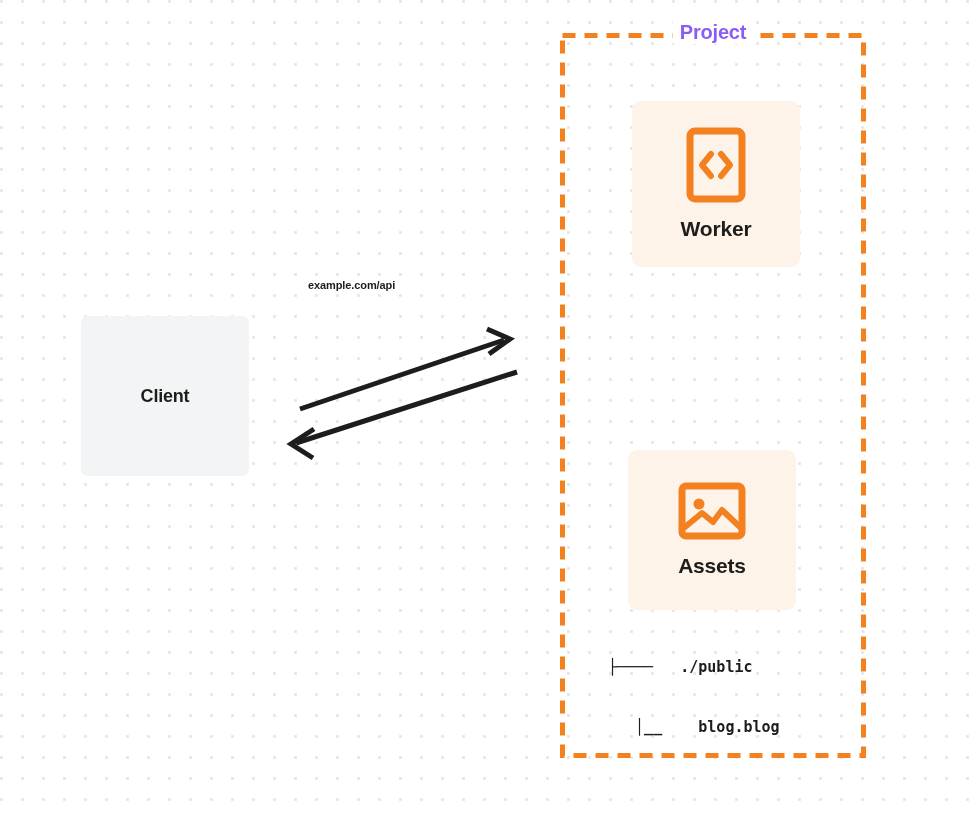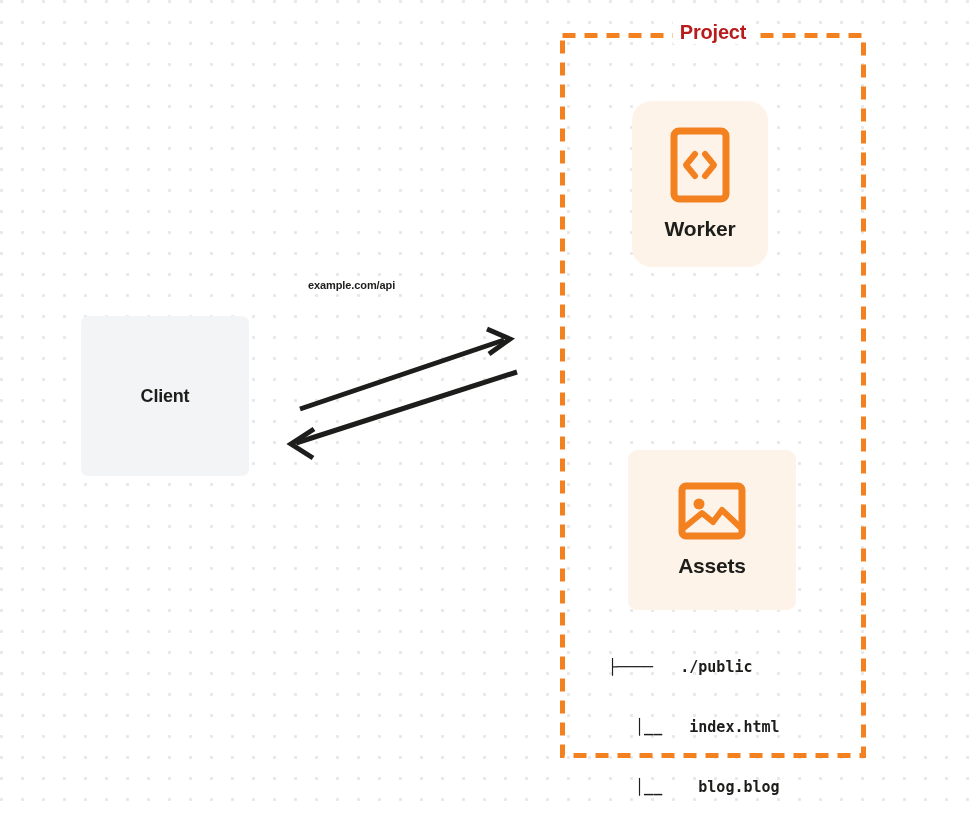--- a/index.html
+++ b/index.html
@@ -80,41 +80,40 @@
   }
   .project-title {
     position: absolute;
     left: 50%;
     top: -12px;
     transform: translateX(-50%);
     background: #ffffff;
     padding: 0 7px;
     font-size: 20px;
     font-weight: 700;
-    color: #b91c1c;
+    color: #8b5cf6;
     letter-spacing: -0.2px;
     white-space: nowrap;
   }
 
   
   .card {
     position: absolute;
     background: #fdf3e8;
     border-radius: 9px;
     display: flex;
     flex-direction: column;
     align-items: center;
     justify-content: center;
   }
   .card-worker {
     left: 72px;
     top: 68px;
-    width: 136px;
+    width: 168px;
     height: 166px;
-    border-radius: 20px;
   }
   .card-assets {
     left: 68px;
     top: 417px;
     width: 168px;
     height: 160px;
   }
   .card-icon {
     display: block;
     margin-bottom: 14px;
@@ -187,19 +186,18 @@
       <svg class="card-icon" width="68" height="58" viewBox="0 0 68 58" xmlns="http://www.w3.org/2000/svg">
           <rect x="4" y="4" width="60" height="50" rx="4" ry="4" fill="none" stroke="#f48120" stroke-width="7"></rect>
           <circle cx="21" cy="22" r="5.5" fill="#f48120"></circle>
           <polyline points="7,45 24,31 35,40 44,28 62,45" fill="none" stroke="#f48120" stroke-width="6" stroke-linecap="round" stroke-linejoin="round"></polyline>
       </svg>
       <span class="card-label">Assets</span>
     </div>
 
     <div class="file-tree">
       <span class="tree-row">├────   ./public</span>
-      <span class="tree-row">   │__   index.html</span>
       <span class="tree-row">   │__    blog.blog</span>
       
     </div>
 
   </div>
 </div>
 
 </body></html>

